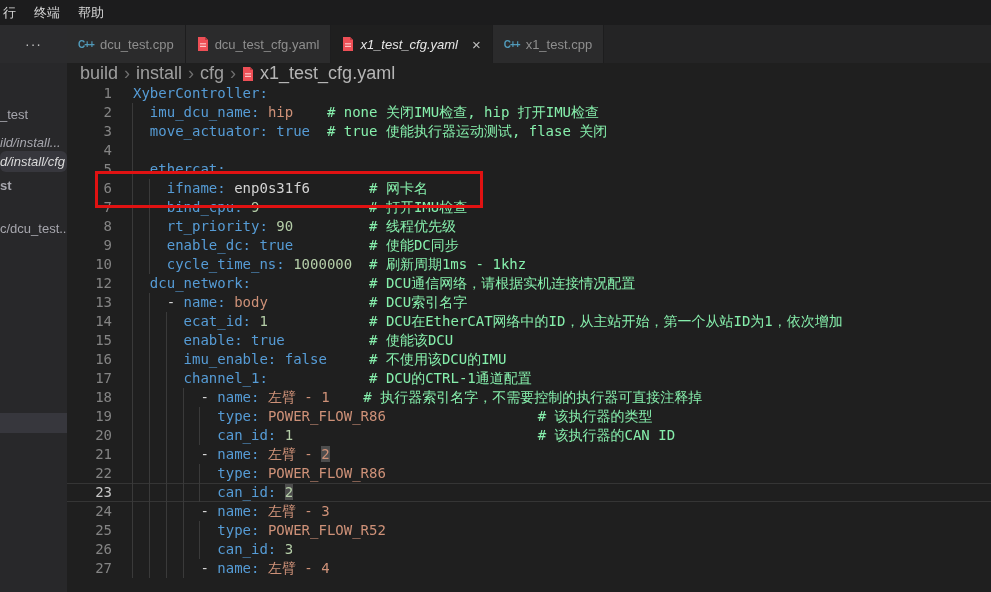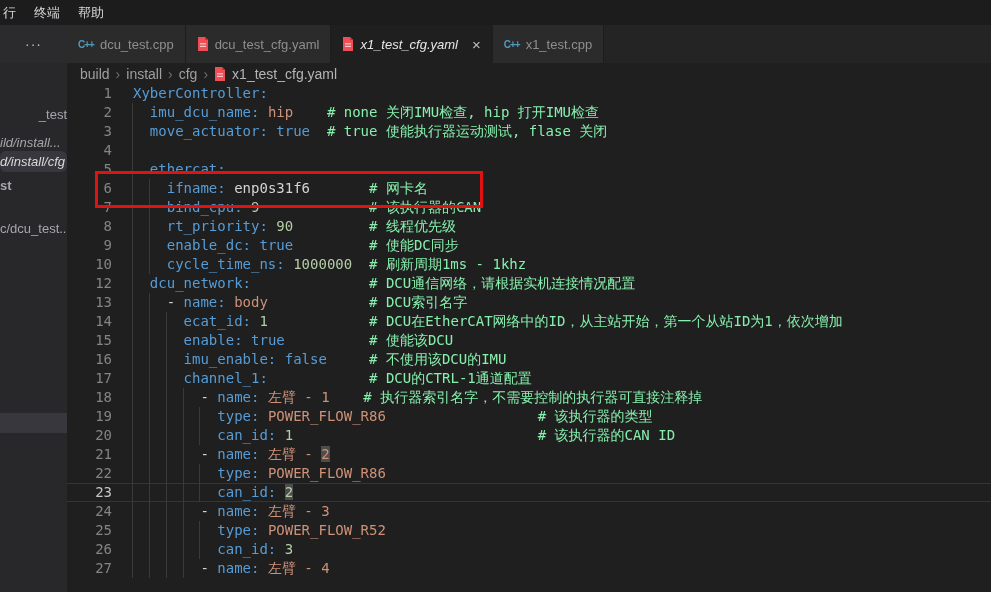--- a/index.html
+++ b/index.html
@@ -20,21 +20,21 @@
   
   .tabbar{position:absolute;top:25px;left:67px;right:0;height:38px;background:#242425;display:flex;z-index:1;}
   .tab{display:flex;align-items:center;padding:0 11px;background:#2b2b2c;border-right:1px solid #1d1d1e;
     color:#8e8e8e;font-size:13px;gap:6px;white-space:nowrap;}
   .tab.active{background:#1f1f1f;color:#e8e8e8;font-style:italic;}
   .tab .close{margin-left:8px;color:#c0c0c0;font-size:15px;line-height:1;font-style:normal;}
   .cpp-icon{color:#519aba;font-weight:bold;font-size:10px;letter-spacing:-1px;font-style:normal;}
   .yaml-icon{display:inline-flex;font-style:normal;}
   
   .breadcrumb{position:absolute;top:63px;left:67px;right:0;height:21px;background:#1f1f1f;
-    display:flex;align-items:center;padding-left:13px;color:#9f9f9f;font-size:14px;gap:6px;z-index:1;}
+    display:flex;align-items:center;padding-left:13px;color:#9f9f9f;font-size:18px;gap:6px;z-index:1;}
   .crumb-sep{color:#6f6f6f;}
   .crumb-file{color:#b5b5b5;}
   
   .editor{position:absolute;top:84px;left:67px;right:0;bottom:0;background:#1f1f1f;
     font-family:"DejaVu Sans Mono",monospace;font-size:14px;z-index:1;}
   .line{display:flex;height:19px;line-height:19px;white-space:pre;}
   .line.current{box-shadow:inset 0 1px 0 #353535,inset 0 -1px 0 #353535;}
   .line.current .gutter{color:#c6c6c6;}
   .gutter{width:45px;flex:none;text-align:right;color:#848484;}
   .code{position:relative;flex:1;padding-left:21px;color:#d4d4d4;}
@@ -58,21 +58,21 @@
       <span class="menu-item">终端</span>
       <span class="menu-item">帮助</span>
     </div>
 </div>
 
 <div class="sidebar">
   <div class="sidebar-header">
     <span>···</span>
   </div>
   <div id="sidebar-items">
-      <div class="sidebar-item" style="top: 79px; text-align: right;">_test</div>
+      <div class="sidebar-item" style="top: 79px;">_test</div>
       <div class="sidebar-item" style="top: 107px; font-style: italic;">ild/install...</div>
       <div class="sidebar-item hl" style="top: 126px; border-radius: 6px;">d/install/cfg</div>
       <div class="sidebar-item" style="top: 150px; font-weight: bold;">st</div>
       <div class="sidebar-item" style="top: 193px;">c/dcu_test...</div>
     </div>
   <div class="sidebar-bar"></div>
 </div>
 
 <div class="tabbar" id="tabbar">
     <div class="tab">
@@ -126,21 +126,21 @@
     <span class="crumb-file">x1_test_cfg.yaml</span>
   </div>
 
 <div class="editor" id="editor">
     <div class="line"><div class="gutter">1</div><div class="code"><span class="tok-key">XyberController:</span></div></div>
     <div class="line"><div class="gutter">2</div><div class="code"><i class="guide" style="left: 20px;"></i><span class="tok-plain">  </span><span class="tok-key">imu_dcu_name:</span><span class="tok-plain"> </span><span class="tok-str">hip</span><span class="tok-plain">    </span><span class="tok-com"># none 关闭IMU检查, hip 打开IMU检查</span></div></div>
     <div class="line"><div class="gutter">3</div><div class="code"><i class="guide" style="left: 20px;"></i><span class="tok-plain">  </span><span class="tok-key">move_actuator:</span><span class="tok-plain"> </span><span class="tok-bool">true</span><span class="tok-plain">  </span><span class="tok-com"># true 使能执行器运动测试, flase 关闭</span></div></div>
     <div class="line"><div class="gutter">4</div><div class="code"><i class="guide" style="left: 20px;"></i></div></div>
     <div class="line"><div class="gutter">5</div><div class="code"><i class="guide" style="left: 20px;"></i><span class="tok-plain">  </span><span class="tok-key">ethercat:</span></div></div>
     <div class="line"><div class="gutter">6</div><div class="code"><i class="guide" style="left: 20px;"></i><i class="guide" style="left: 36.86px;"></i><span class="tok-plain">    </span><span class="tok-key">ifname:</span><span class="tok-plain"> enp0s31f6       </span><span class="tok-com"># 网卡名</span></div></div>
-    <div class="line"><div class="gutter">7</div><div class="code"><i class="guide" style="left: 20px;"></i><i class="guide" style="left: 36.86px;"></i><span class="tok-plain">    </span><span class="tok-key">bind_cpu:</span><span class="tok-plain"> </span><span class="tok-num">9</span><span class="tok-plain">             </span><span class="tok-com"># 该执行器的CAN</span></div></div>
+    <div class="line"><div class="gutter">7</div><div class="code"><i class="guide" style="left: 20px;"></i><i class="guide" style="left: 36.86px;"></i><span class="tok-plain">    </span><span class="tok-key">bind_cpu:</span><span class="tok-plain"> </span><span class="tok-num">9</span><span class="tok-plain">             </span><span class="tok-com"># 打开IMU检查</span></div></div>
     <div class="line"><div class="gutter">8</div><div class="code"><i class="guide" style="left: 20px;"></i><i class="guide" style="left: 36.86px;"></i><span class="tok-plain">    </span><span class="tok-key">rt_priority:</span><span class="tok-plain"> </span><span class="tok-num">90</span><span class="tok-plain">         </span><span class="tok-com"># 线程优先级</span></div></div>
     <div class="line"><div class="gutter">9</div><div class="code"><i class="guide" style="left: 20px;"></i><i class="guide" style="left: 36.86px;"></i><span class="tok-plain">    </span><span class="tok-key">enable_dc:</span><span class="tok-plain"> </span><span class="tok-bool">true</span><span class="tok-plain">         </span><span class="tok-com"># 使能DC同步</span></div></div>
     <div class="line"><div class="gutter">10</div><div class="code"><i class="guide" style="left: 20px;"></i><i class="guide" style="left: 36.86px;"></i><span class="tok-plain">    </span><span class="tok-key">cycle_time_ns:</span><span class="tok-plain"> </span><span class="tok-num">1000000</span><span class="tok-plain">  </span><span class="tok-com"># 刷新周期1ms - 1khz</span></div></div>
     <div class="line"><div class="gutter">12</div><div class="code"><i class="guide" style="left: 20px;"></i><span class="tok-plain">  </span><span class="tok-key">dcu_network:</span><span class="tok-plain">              </span><span class="tok-com"># DCU通信网络，请根据实机连接情况配置</span></div></div>
     <div class="line"><div class="gutter">13</div><div class="code"><i class="guide" style="left: 20px;"></i><i class="guide" style="left: 36.86px;"></i><span class="tok-plain">    - </span><span class="tok-key">name:</span><span class="tok-plain"> </span><span class="tok-str">body</span><span class="tok-plain">            </span><span class="tok-com"># DCU索引名字</span></div></div>
     <div class="line"><div class="gutter">14</div><div class="code"><i class="guide" style="left: 20px;"></i><i class="guide" style="left: 36.86px;"></i><i class="guide" style="left: 53.72px;"></i><span class="tok-plain">      </span><span class="tok-key">ecat_id:</span><span class="tok-plain"> </span><span class="tok-num">1</span><span class="tok-plain">            </span><span class="tok-com"># DCU在EtherCAT网络中的ID，从主站开始，第一个从站ID为1，依次增加</span></div></div>
     <div class="line"><div class="gutter">15</div><div class="code"><i class="guide" style="left: 20px;"></i><i class="guide" style="left: 36.86px;"></i><i class="guide" style="left: 53.72px;"></i><span class="tok-plain">      </span><span class="tok-key">enable:</span><span class="tok-plain"> </span><span class="tok-bool">true</span><span class="tok-plain">          </span><span class="tok-com"># 使能该DCU</span></div></div>
     <div class="line"><div class="gutter">16</div><div class="code"><i class="guide" style="left: 20px;"></i><i class="guide" style="left: 36.86px;"></i><i class="guide" style="left: 53.72px;"></i><span class="tok-plain">      </span><span class="tok-key">imu_enable:</span><span class="tok-plain"> </span><span class="tok-bool">false</span><span class="tok-plain">     </span><span class="tok-com"># 不使用该DCU的IMU</span></div></div>
     <div class="line"><div class="gutter">17</div><div class="code"><i class="guide" style="left: 20px;"></i><i class="guide" style="left: 36.86px;"></i><i class="guide" style="left: 53.72px;"></i><span class="tok-plain">      </span><span class="tok-key">channel_1:</span><span class="tok-plain">            </span><span class="tok-com"># DCU的CTRL-1通道配置</span></div></div>
     <div class="line"><div class="gutter">18</div><div class="code"><i class="guide" style="left: 20px;"></i><i class="guide" style="left: 36.86px;"></i><i class="guide" style="left: 53.72px;"></i><i class="guide" style="left: 70.58px;"></i><span class="tok-plain">        - </span><span class="tok-key">name:</span><span class="tok-plain"> </span><span class="tok-str">左臂 - 1</span><span class="tok-plain">    </span><span class="tok-com"># 执行器索引名字，不需要控制的执行器可直接注释掉</span></div></div>

